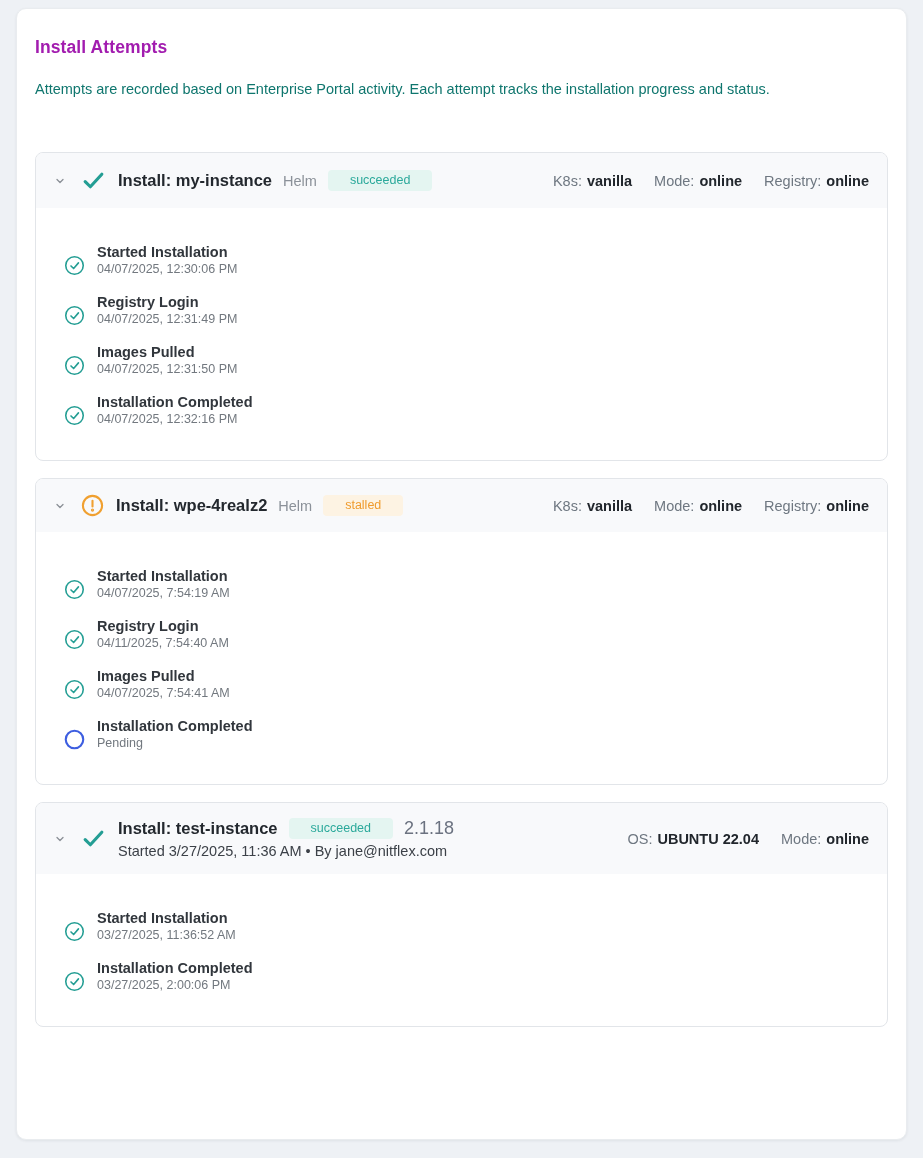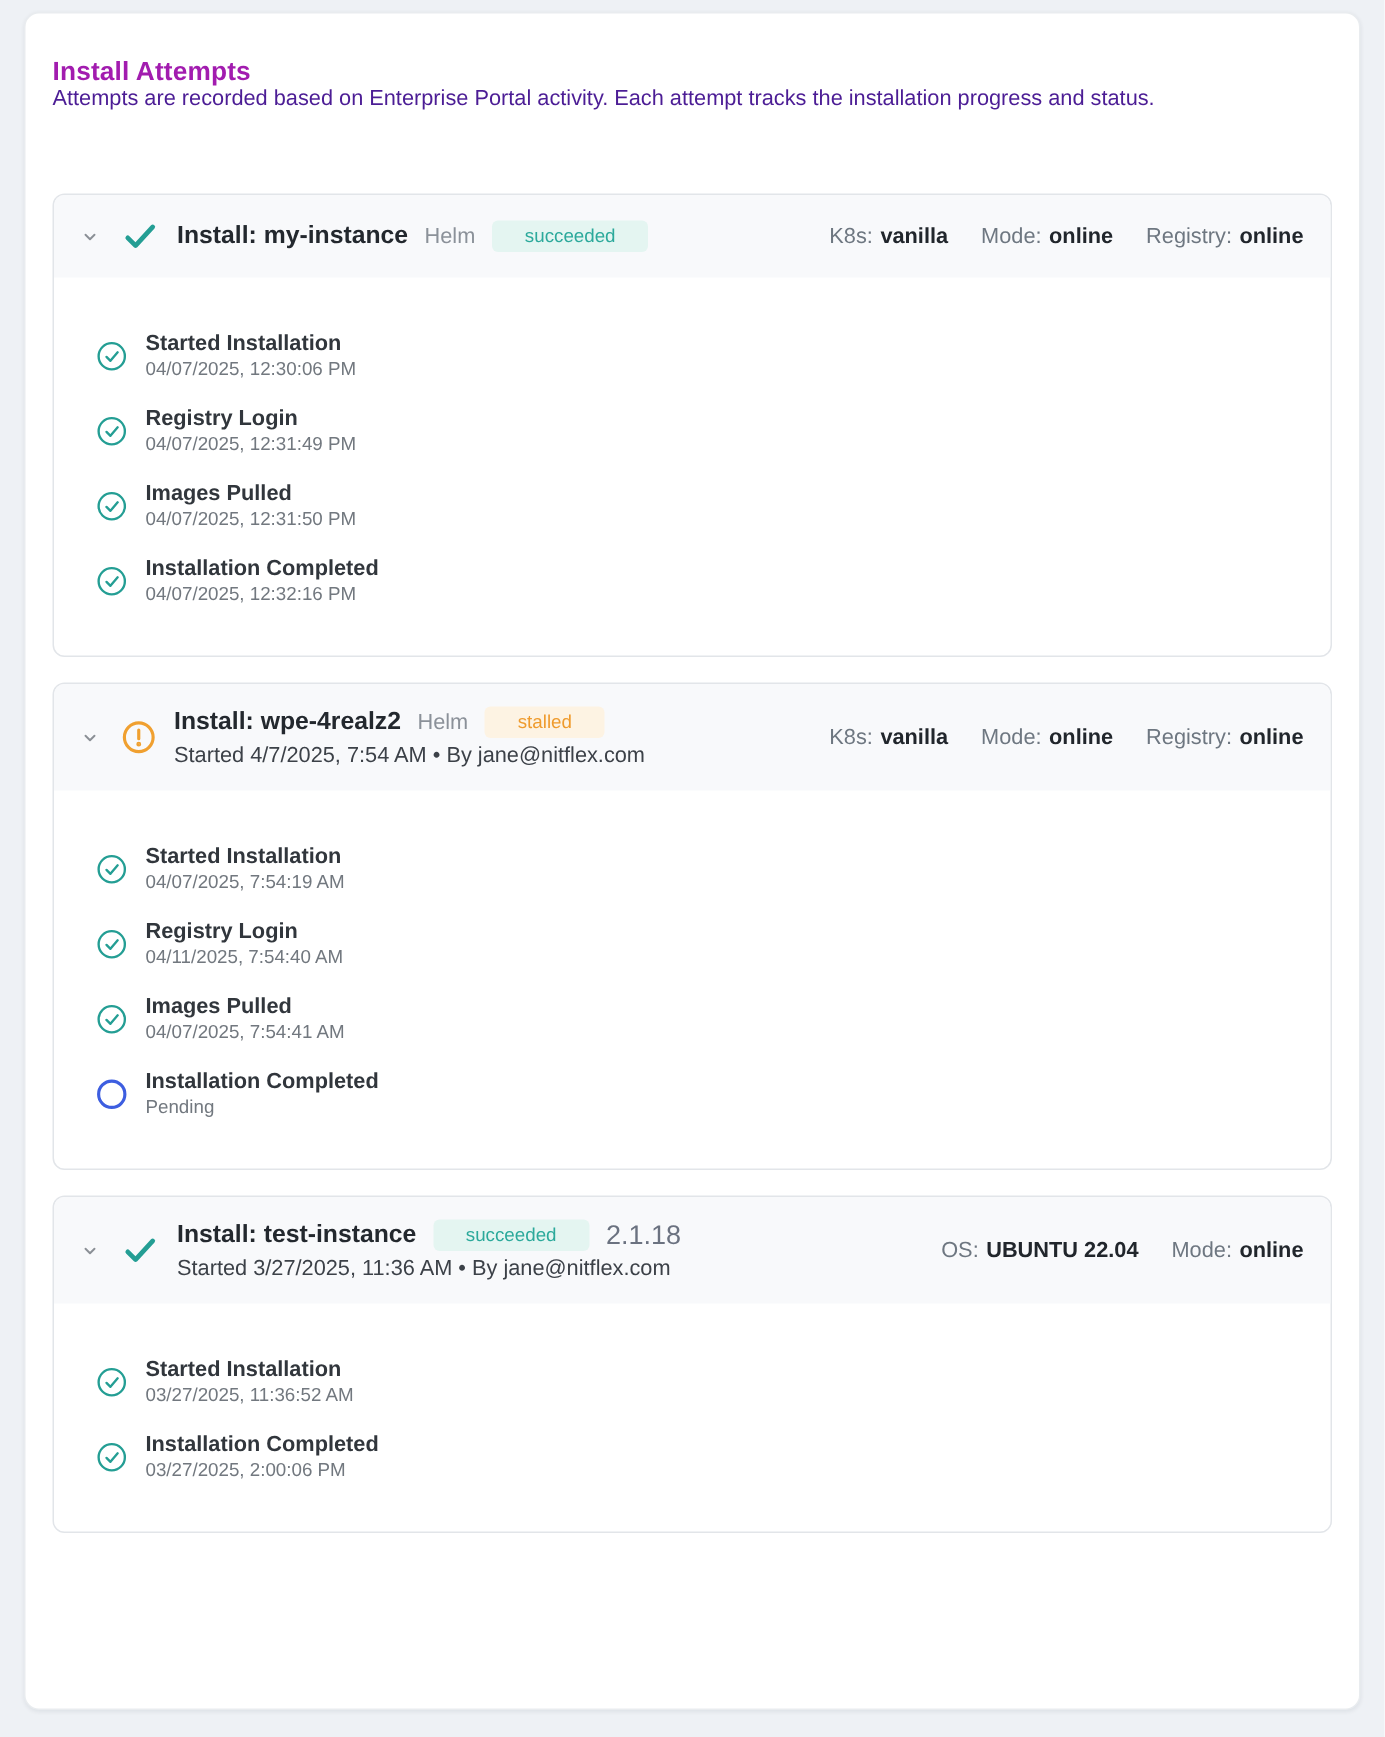--- a/index.html
+++ b/index.html
@@ -18,21 +18,21 @@
   .panel{
     margin:8px 16px 18px;
     background:#fff;
     border:1px solid #e9ecef;
     border-radius:10px;
     box-shadow:0 1px 3px rgba(16,24,40,.07);
     padding:28px 18px 34px;
     min-height:1132px;
   }
   .panel-title{font-size:17.5px;font-weight:700;color:#a21caf;letter-spacing:.1px;}
-  .panel-subtitle{font-size:14.5px;color:#4c1d95;}
+  .panel-subtitle{margin-top:23px;font-size:14.5px;color:#0f766e;}
   .attempts{margin-top:55px;display:flex;flex-direction:column;gap:17px;}
   .attempt-card{
     border:1px solid var(--card-border);
     border-radius:8px;
     background:#fff;
     overflow:hidden;
   }
   .attempt-header{
     background:var(--header-bg);
     display:flex;align-items:center;
@@ -48,21 +48,21 @@
   .attempt-version{font-size:18px;color:#6b7280;}
   .badge{font-size:12.5px;padding:3px 22px;border-radius:4px;line-height:1.2;white-space:nowrap;}
   .badge.success{background:var(--success-badge-bg);color:var(--success-badge-text);}
   .badge.warning{background:var(--warning-badge-bg);color:var(--warning-badge-text);}
   .attempt-started{font-size:14.5px;color:var(--text-mid);}
   .head-meta{margin-left:auto;display:flex;gap:22px;flex:0 0 auto;font-size:14.5px;}
   .meta-item{display:flex;gap:5px;align-items:center;}
   .meta-label{color:#6e7781;}
   .meta-value{color:#21262c;font-weight:600;}
   .attempt-body{padding:36px 18px 34px 28px;display:flex;flex-direction:column;gap:18px;}
-  .step{display:flex;align-items:center;gap:12px;}
+  .step{display:flex;align-items:flex-end;gap:12px;}
   .step-icon{flex:0 0 auto;margin-top:1px;display:flex;}
   .step-text{display:flex;flex-direction:column;gap:2px;}
   .step-title{font-size:14.5px;font-weight:700;color:#31363c;}
   .step-time{font-size:12.5px;color:var(--text-gray);}
 </style>
 </head>
 <body>
 
 <div class="panel">
   <div class="panel-title">Install Attempts</div>
@@ -180,21 +180,20 @@
               <circle cx="12" cy="16.8" r="0.6" fill="var(--warning)"></circle>
             </svg>
       </span>
       <div class="head-text">
         <div class="head-line1">
           <span class="attempt-title">Install: wpe-4realz2</span>
           <span class="attempt-method">Helm</span>
           <span class="badge warning">stalled</span>
 
         </div>
-        <div class="attempt-started">Started 4/7/2025, 7:54 AM • By jane@nitflex.com</div>
       </div>
       <div class="head-meta">
   <span class="meta-item">
     <span class="meta-label">K8s:</span>
     <span class="meta-value">vanilla</span>
   </span>
 
   <span class="meta-item">
     <span class="meta-label">Mode:</span>
     <span class="meta-value">online</span>

